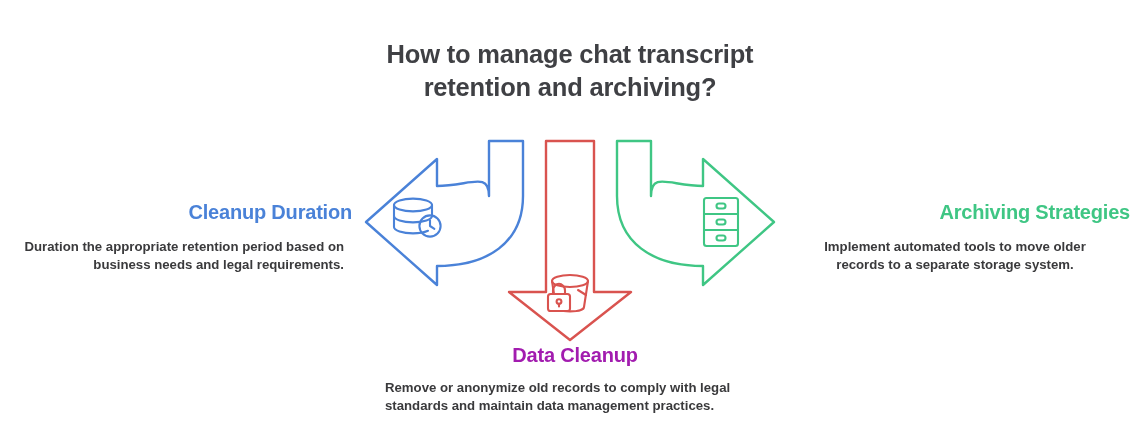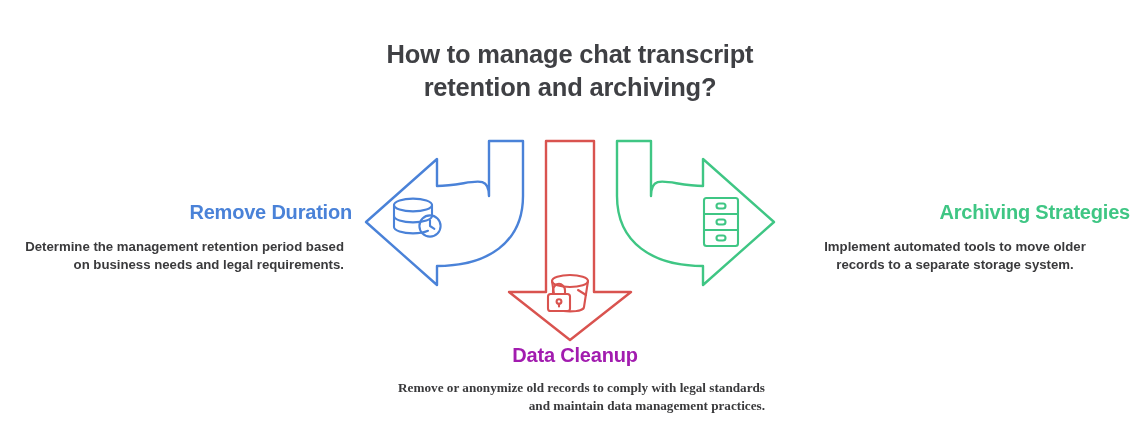--- a/index.html
+++ b/index.html
@@ -97,22 +97,21 @@
     left: 395px;
     top: 344px;
     width: 360px;
     text-align: center;
     color: #a21caf;
   }
   #branch-bottom-body {
     left: 385px;
     top: 379px;
     width: 380px;
-    text-align: right;
-    font-family: Liberation Serif, serif;
+    text-align: left;
   }
 </style>
 </head>
 <body>
 
 <div id="diagram-canvas">
 
   <svg class="svg-layer" viewBox="0 0 1140 440">
 
     <g>
@@ -180,22 +179,22 @@
       <path d="M 553,294 L 553,290.4 C 553,286.6 556.2,283.8 559,283.8
                C 561.8,283.8 565,286.6 565,290.4 L 565,294"></path>
       <circle cx="559" cy="301.6" r="2.4"></circle>
       <path d="M 559,303.6 L 559,306.4"></path>
     </g>
 
   </svg>
 
   <div id="page-title">How to manage chat transcript retention and archiving?</div>
 
-  <div id="branch-left-title" class="branch-title">Remove Duration</div>
-  <div id="branch-left-body" class="branch-body">Determine the management retention period based on business needs and legal requirements.</div>
+  <div id="branch-left-title" class="branch-title">Cleanup Duration</div>
+  <div id="branch-left-body" class="branch-body">Duration the appropriate retention period based on business needs and legal requirements.</div>
 
   <div id="branch-right-title" class="branch-title">Archiving Strategies</div>
   <div id="branch-right-body" class="branch-body">Implement automated tools to move older records to a separate storage system.</div>
 
   <div id="branch-bottom-title" class="branch-title">Data Cleanup</div>
   <div id="branch-bottom-body" class="branch-body">Remove or anonymize old records to comply with legal standards and maintain data management practices.</div>
 
 </div>
 
 </body></html>

